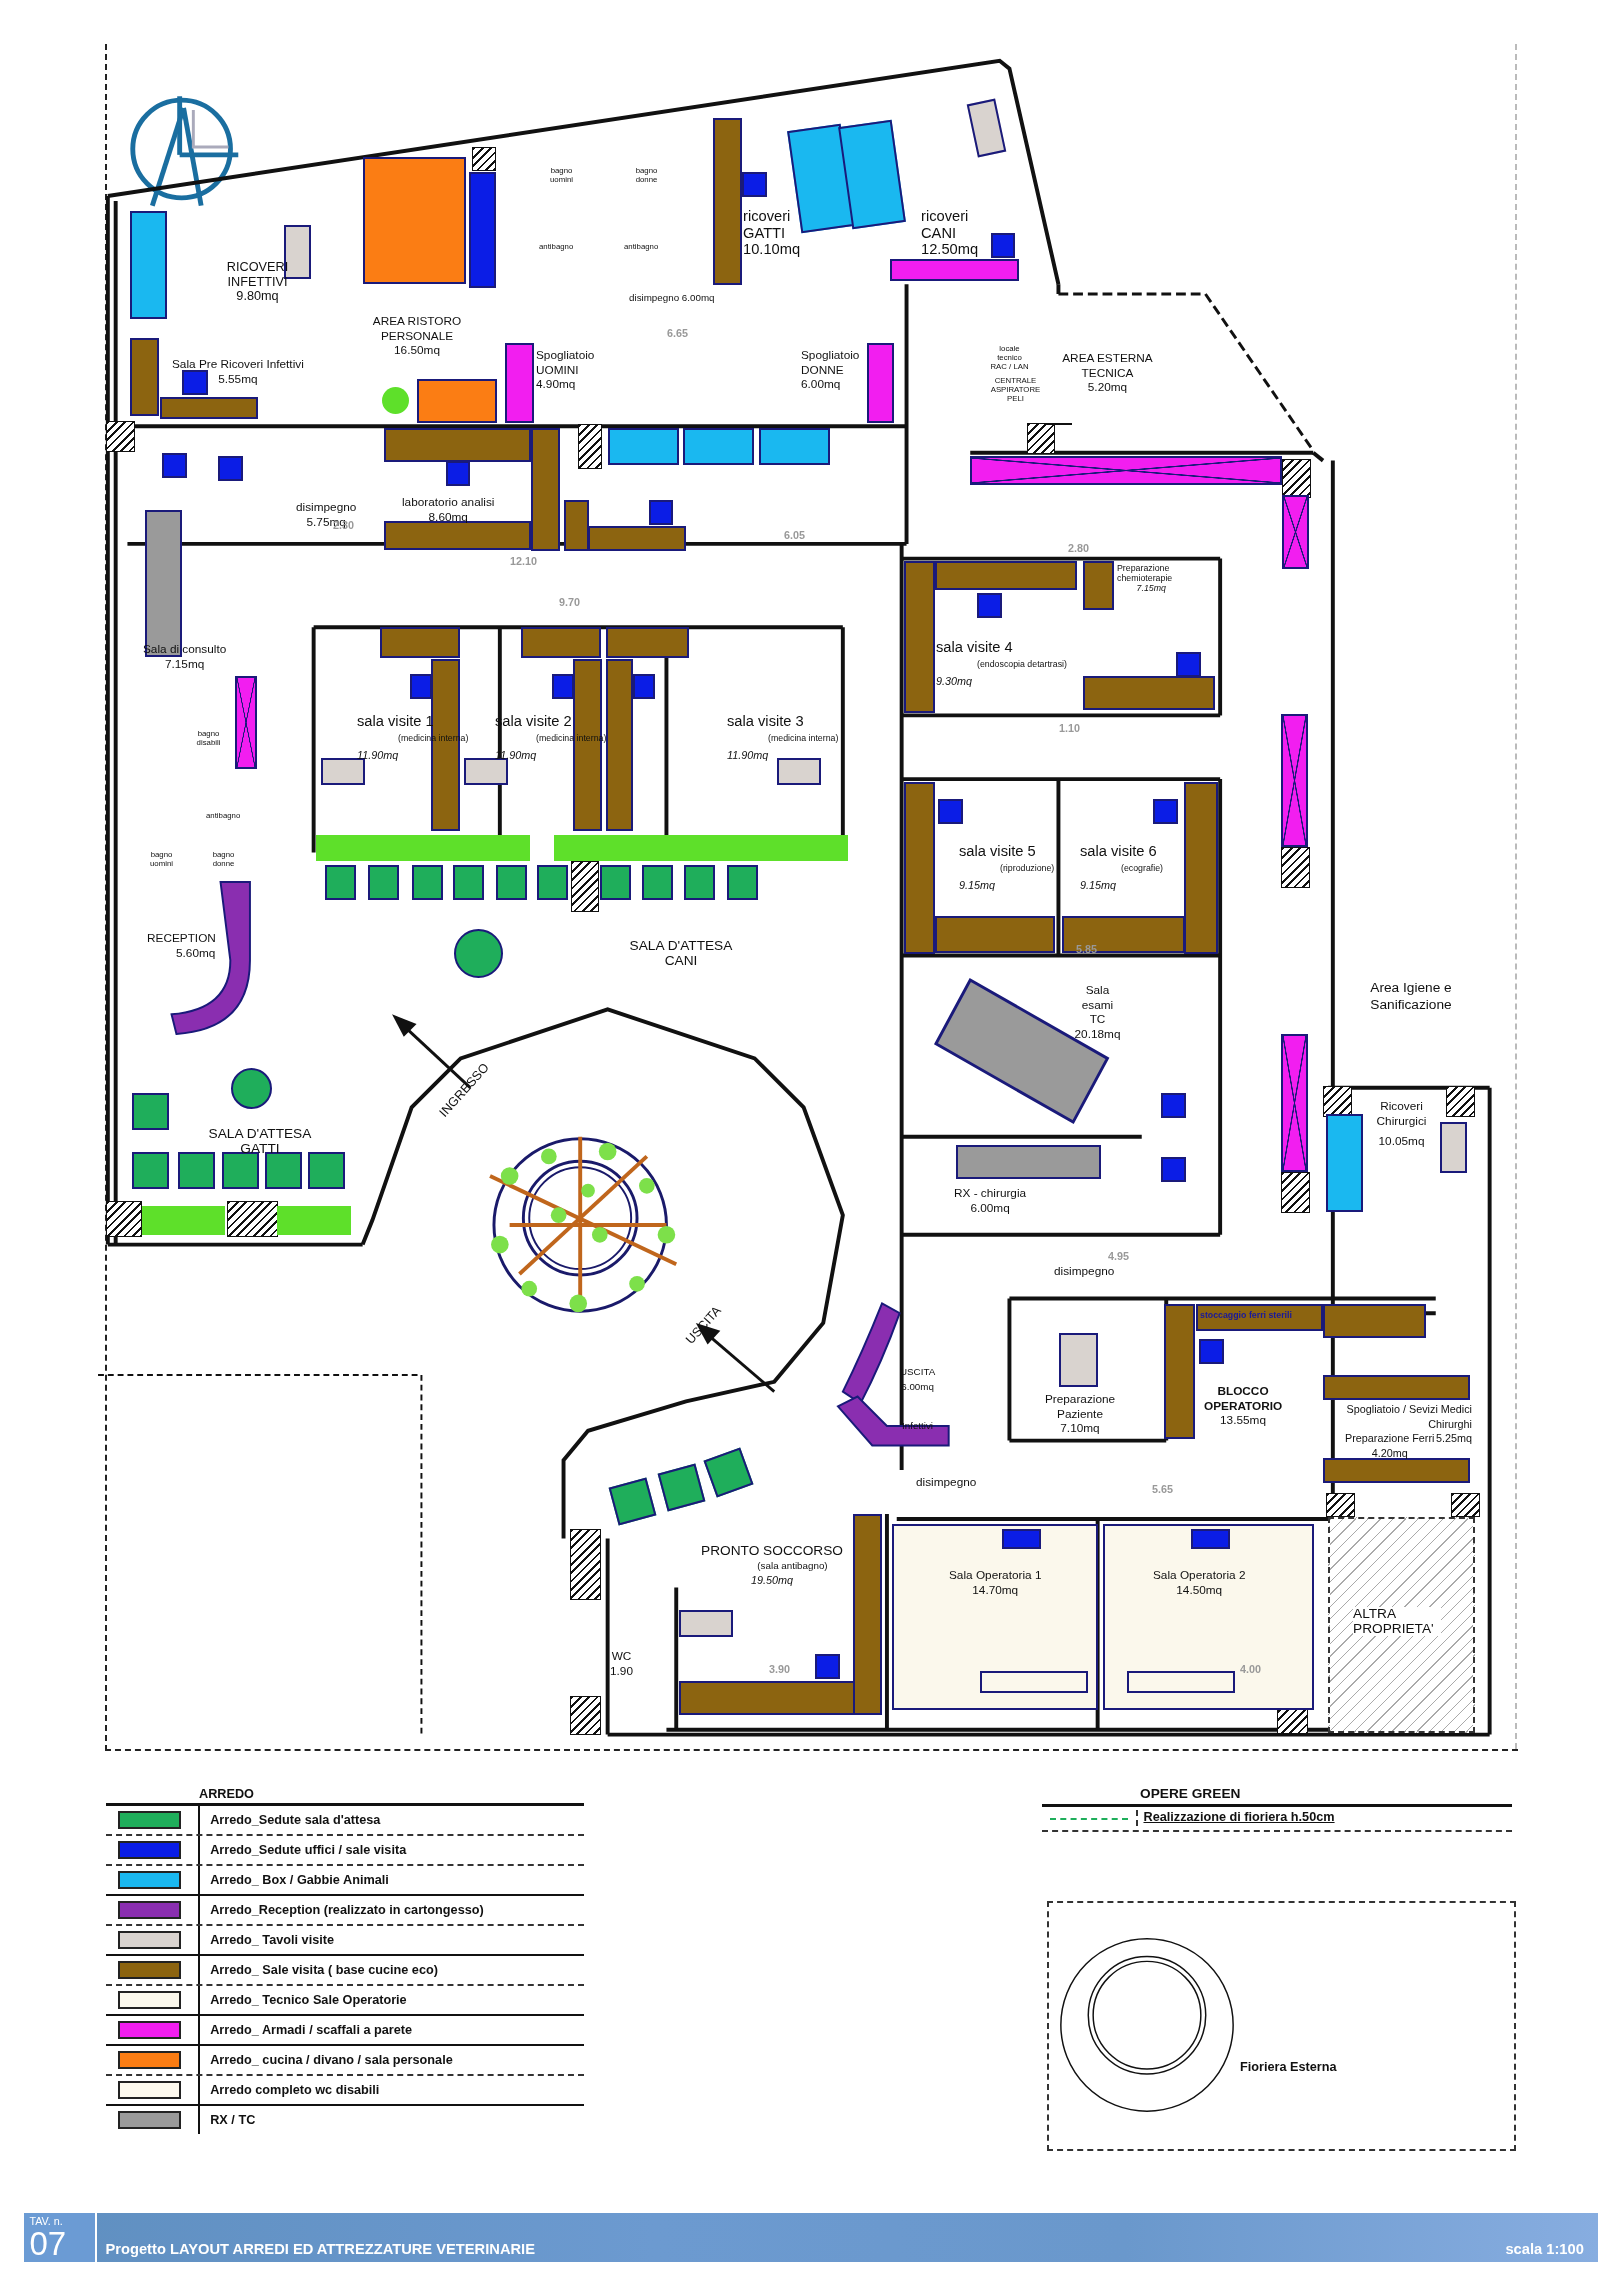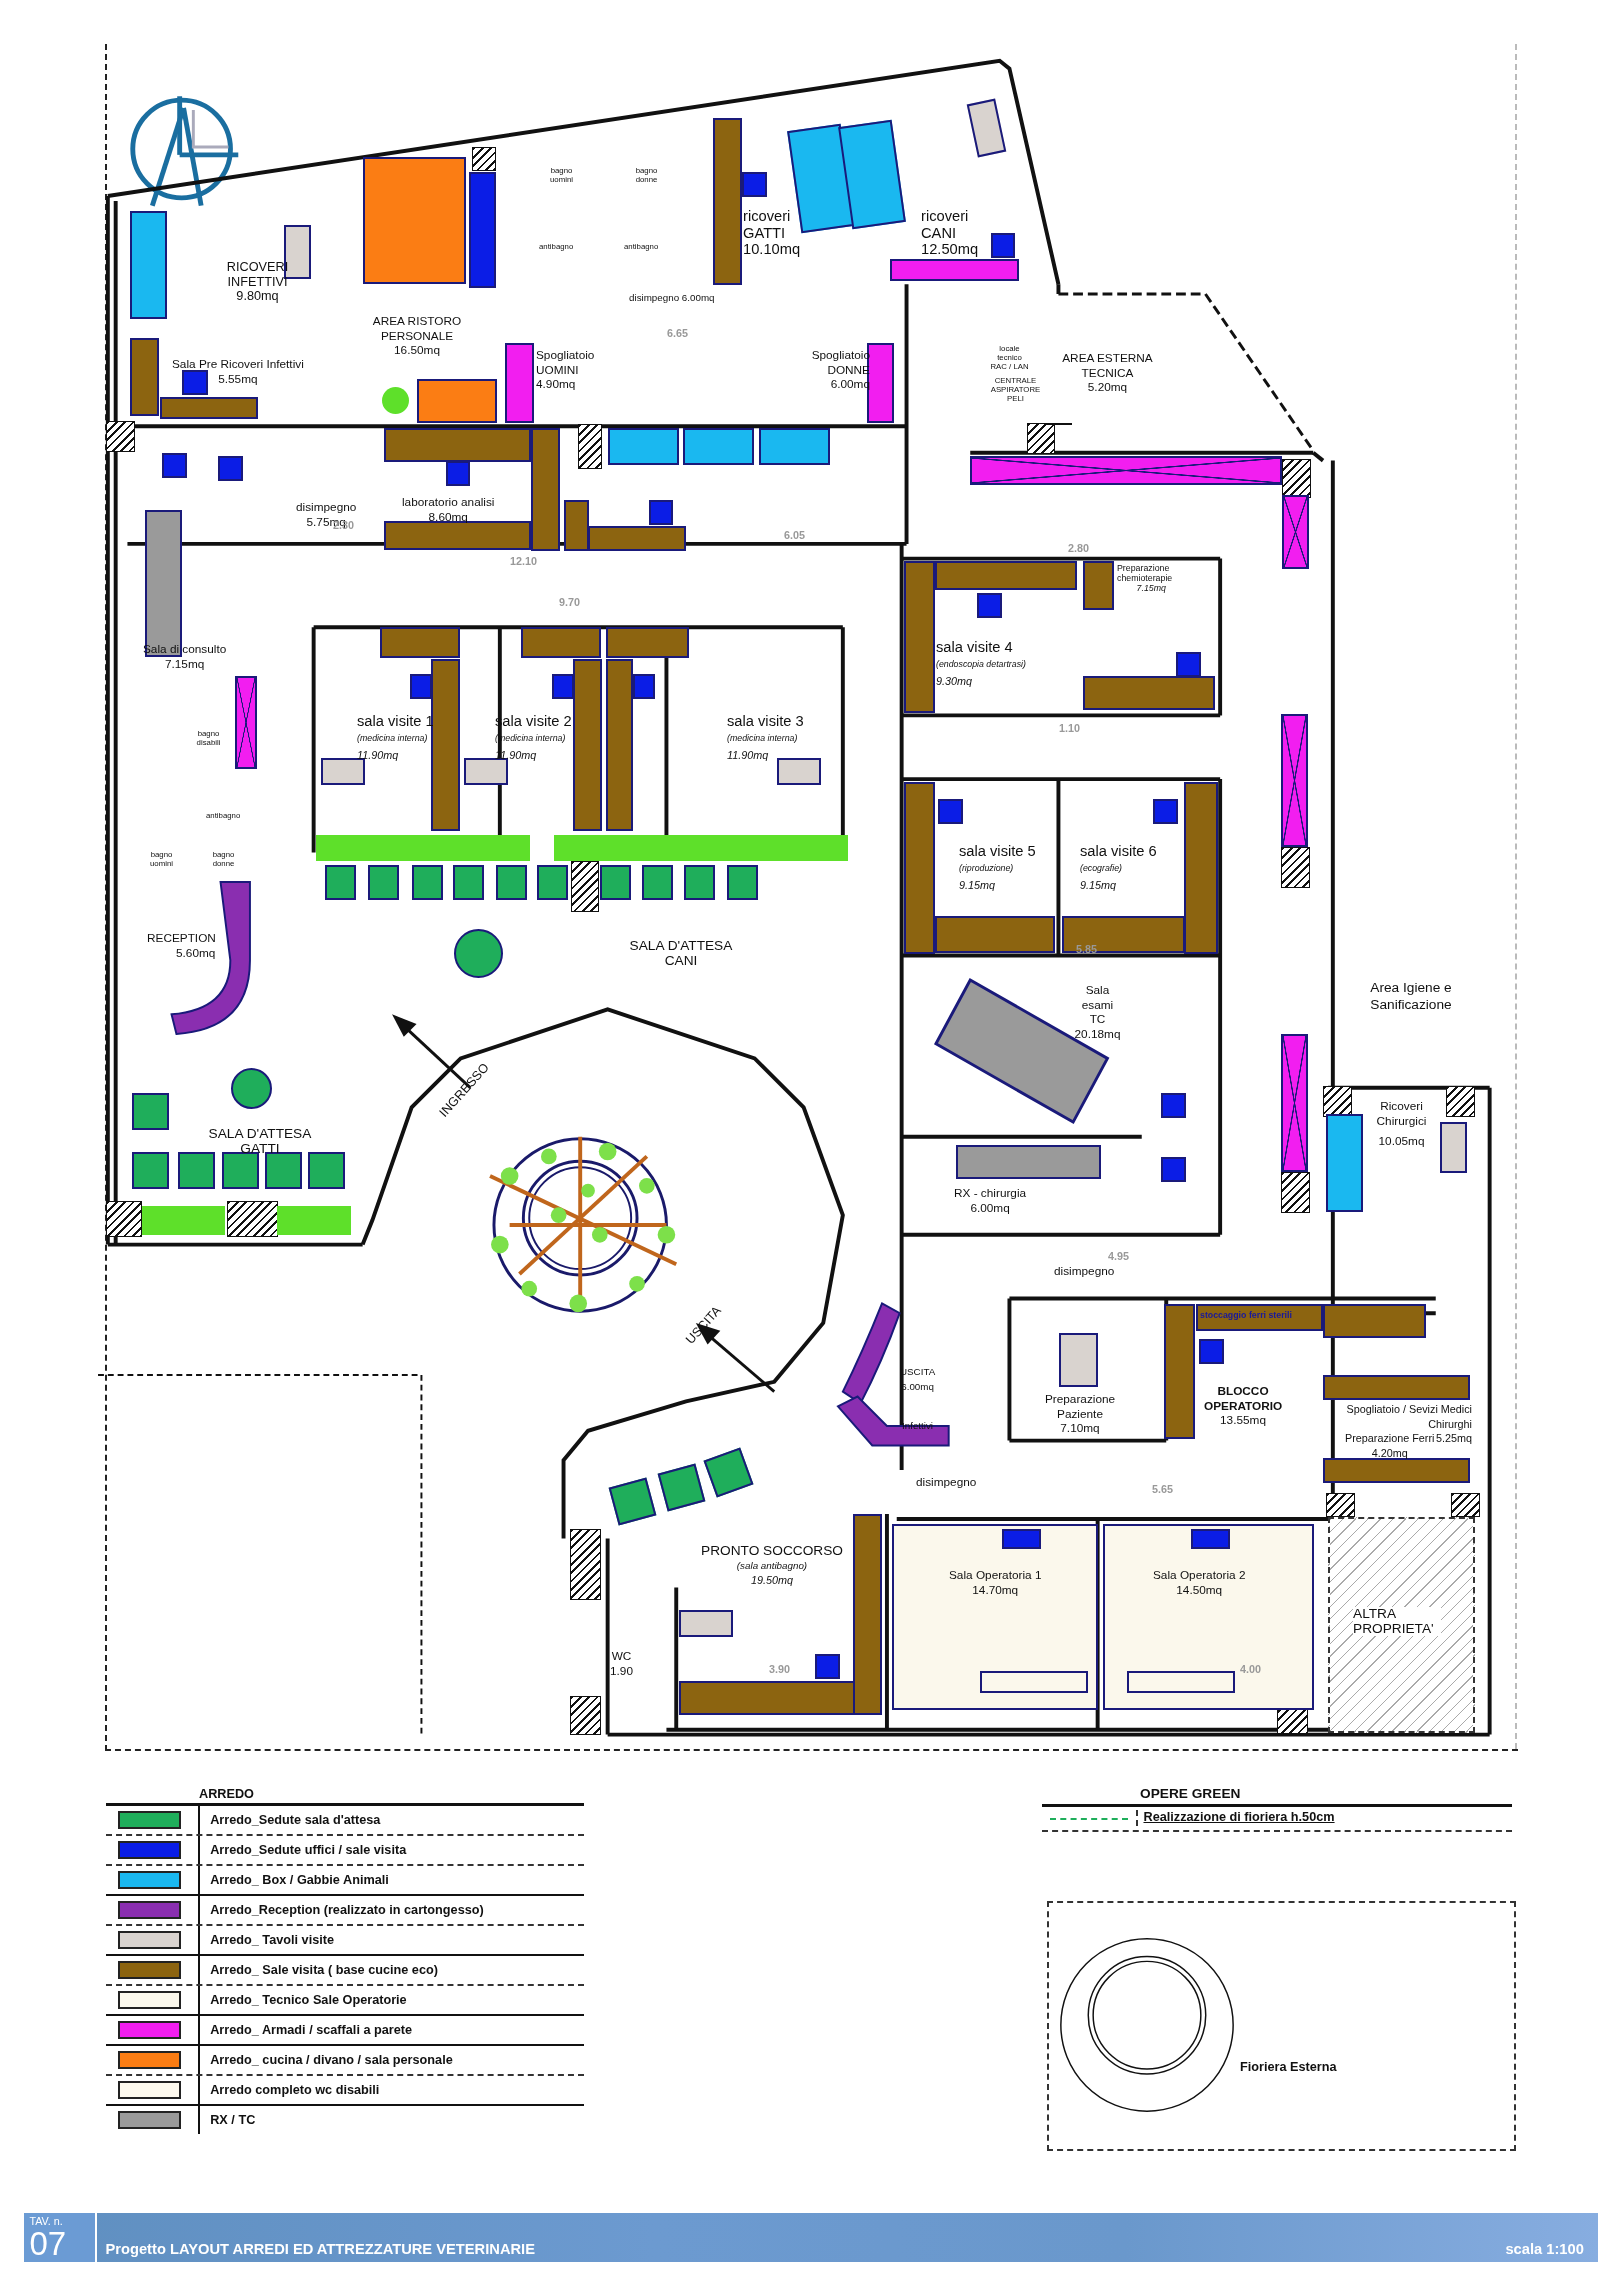--- a/index.html
+++ b/index.html
@@ -7,21 +7,21 @@
          font-family:"Liberation Sans", "DejaVu Sans", sans-serif; color:#111; }
   .abs { position:absolute; }
   .sheet-border { position:absolute; left:105px; top:44px; width:1411px; height:1705px;
                   border-left:2.9px dashed #222; border-bottom:2.9px dashed #222; }
   .sheet-border-right { position:absolute; left:1515px; top:44px; width:0; height:1705px;
                         border-left:2.9px dashed #bbb; }
   .dim { position:absolute; color:#999; font-size:10.8px; font-weight:bold; }
   .hatch { position:absolute; background:repeating-linear-gradient(135deg,#111 0 2px,#fff 2px 5.9px); border:1px solid #111; }
   .room-label { position:absolute; text-align:center; font-size:12.7px; line-height:14.7px; color:#111; white-space:nowrap; }
   .room-label.big { font-size:14.7px; line-height:16.7px; }
-  .room-label .sub { font-style:italic; font-size:8.8px; display:block; }
+  .room-label .sub { font-size:8.8px; display:block;padding-left:41px; }
   .blk { position:absolute; border:2px solid #1a1a7a; box-sizing:border-box; }
   .c-green { background:#1fae5b; }
   .c-blue { background:#0b1de6; }
   .c-cyan { background:#1ab8f0; }
   .c-beige { background:#d9d3cf; }
   .c-brown { background:#8c6410; }
   .c-cream { background:#fbf8ec; }
   .c-magenta { background:#f21ef0; }
   .c-orange { background:#fb7d14; }
   .c-grey { background:#9a9a9a; }
@@ -323,21 +323,21 @@
   <span>12.50mq</span>
 </div>
 <div class="room-label" style="left:172px;top:357px;font-size:11.8px">
   <span style="display:block">Sala Pre Ricoveri Infettivi</span>
   <span>5.55mq</span>
 </div>
 <div class="room-label" style="left:536px;top:348px;text-align:left;font-size:11.8px">
   <span style="display:block;width:69px;white-space:normal">Spogliatoio UOMINI</span>
   <span>4.90mq</span>
 </div>
-<div class="room-label" style="left:801px;top:348px;text-align:right;font-size:11.8px">
+<div class="room-label" style="left:801px;top:348px;text-align:left;font-size:11.8px">
   <span style="display:block;width:69px;white-space:normal">Spogliatoio DONNE</span>
   <span>6.00mq</span>
 </div>
 <div class="room-label" style="left:990px;top:345px;font-size:7.8px;line-height:8.8px">
   <span style="display:block;width:39px;white-space:normal">locale tecnico RAC / LAN</span>
   <span style="display:block;width:51px;white-space:normal;margin-top:5.9px">CENTRALE ASPIRATORE PELI</span>
 </div>
 <div class="room-label" style="left:1061px;top:351px;font-size:11.8px">
   <span style="display:block;width:93px;white-space:normal">AREA ESTERNA TECNICA</span>
   <span>5.20mq</span>

